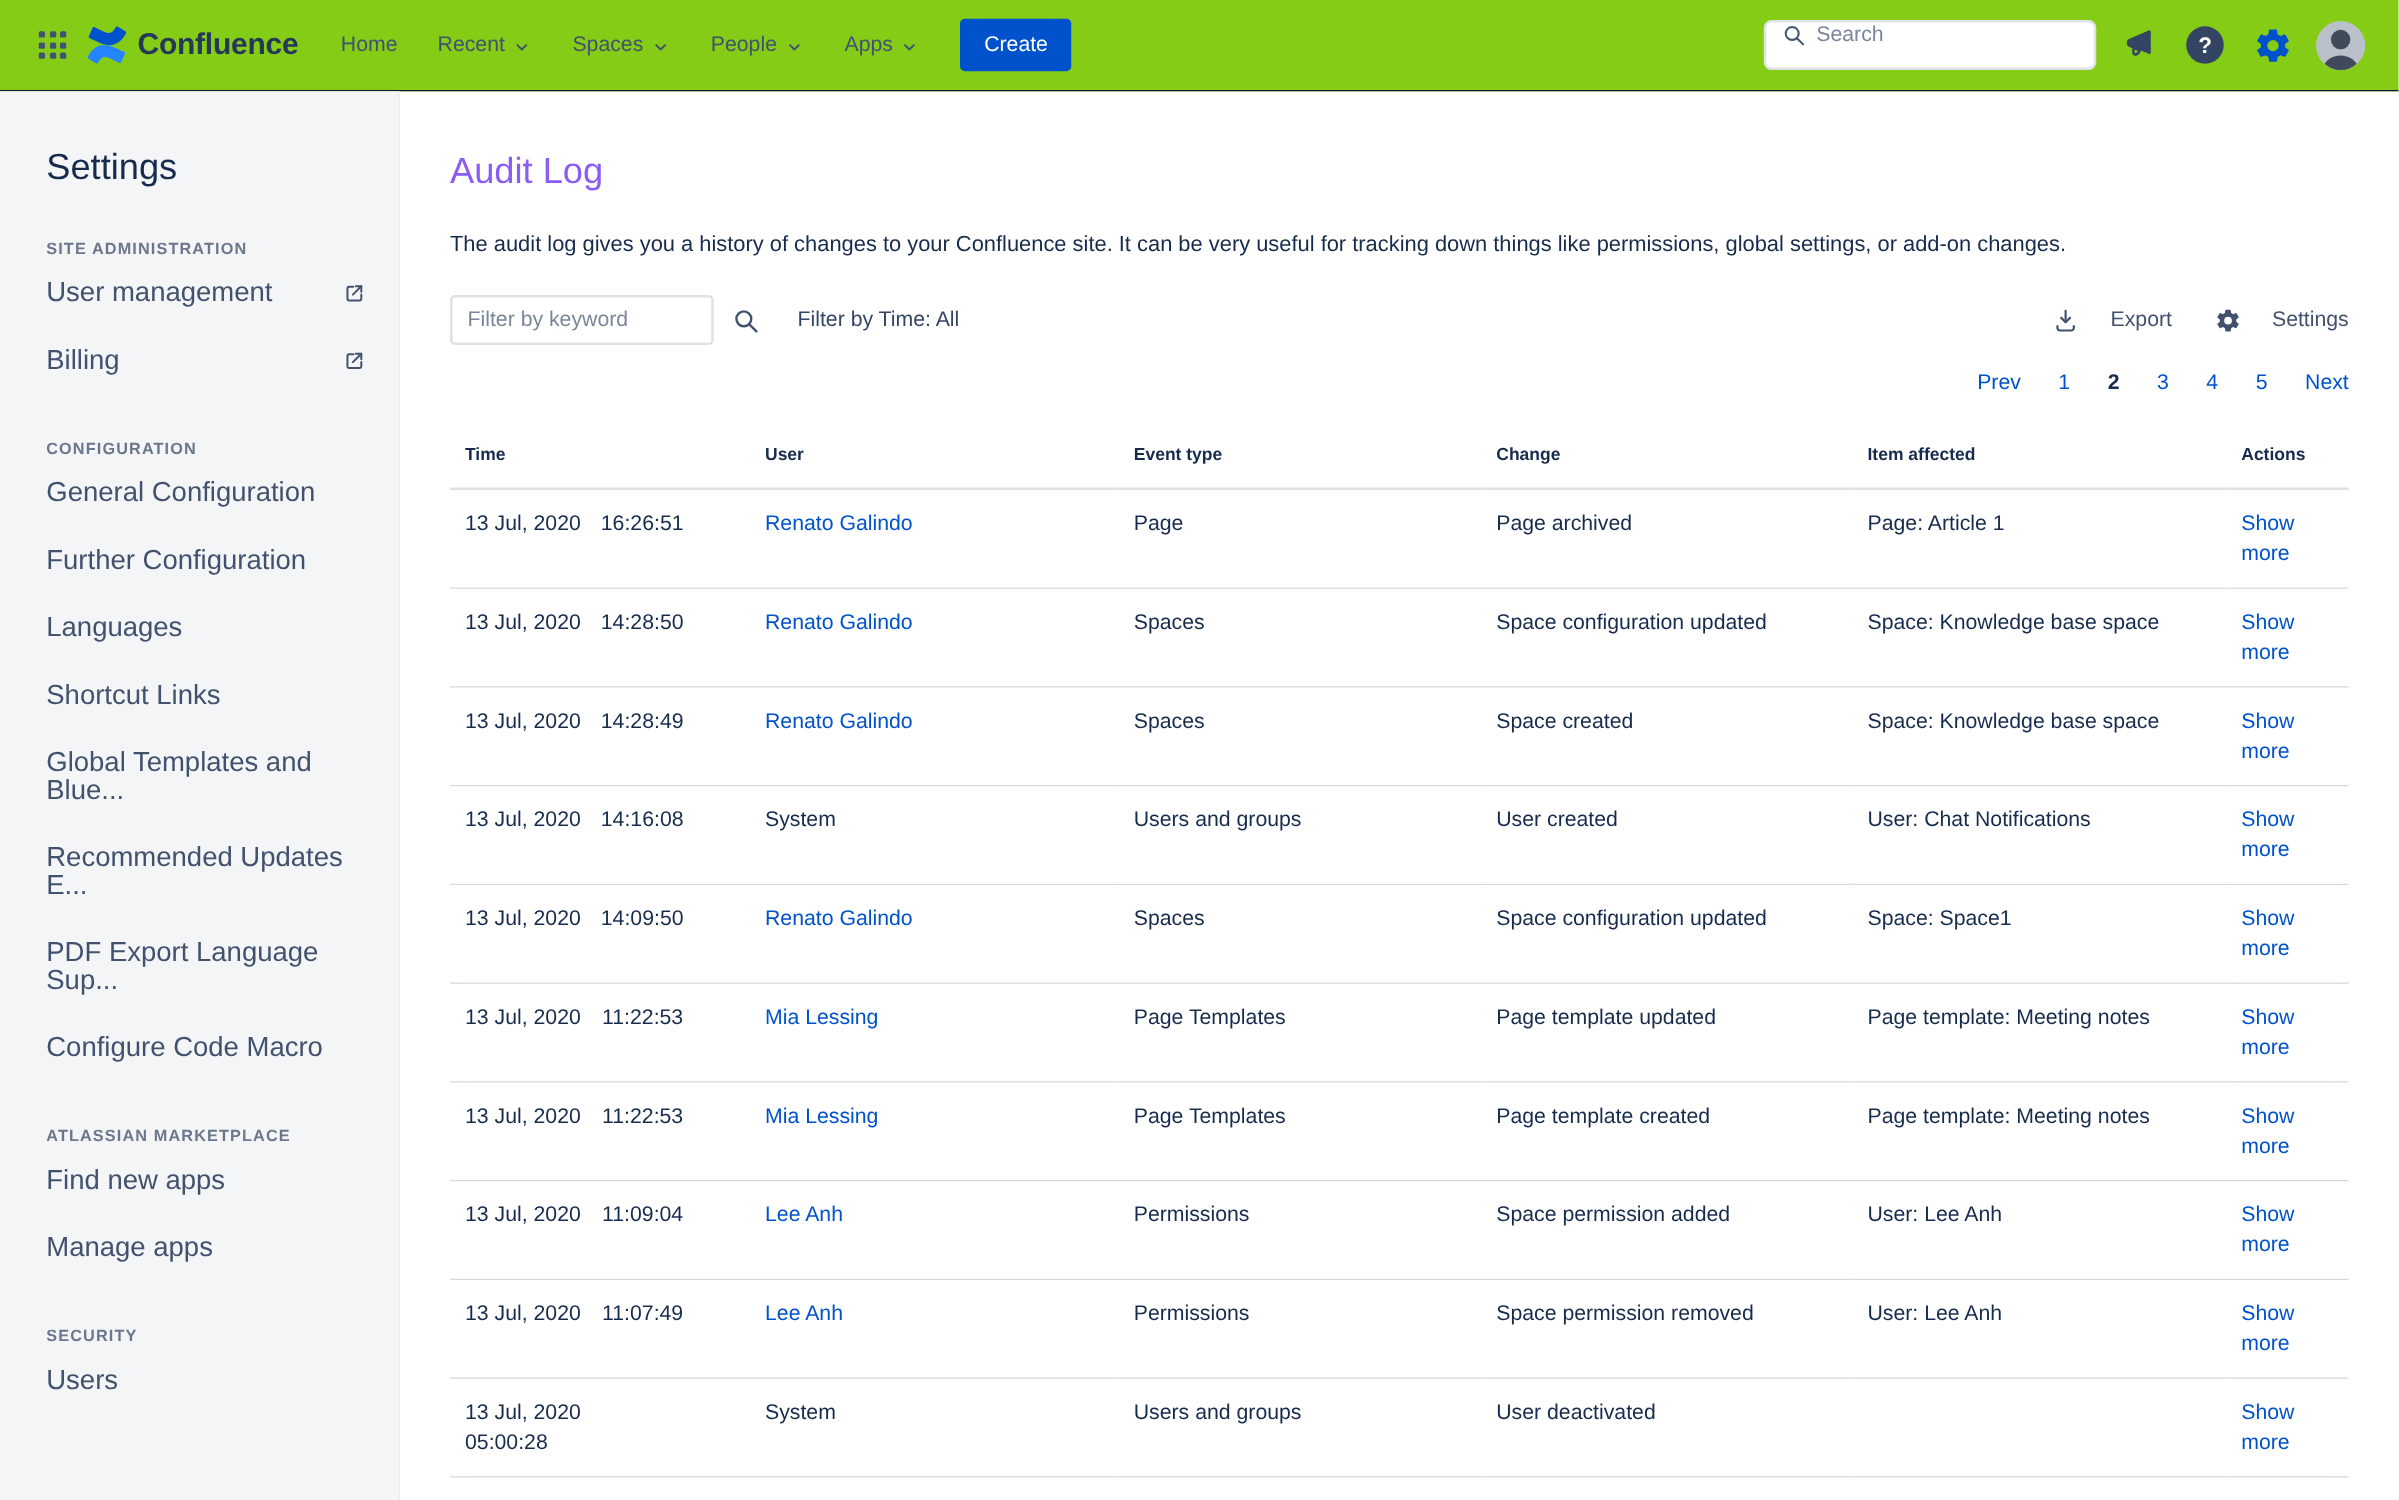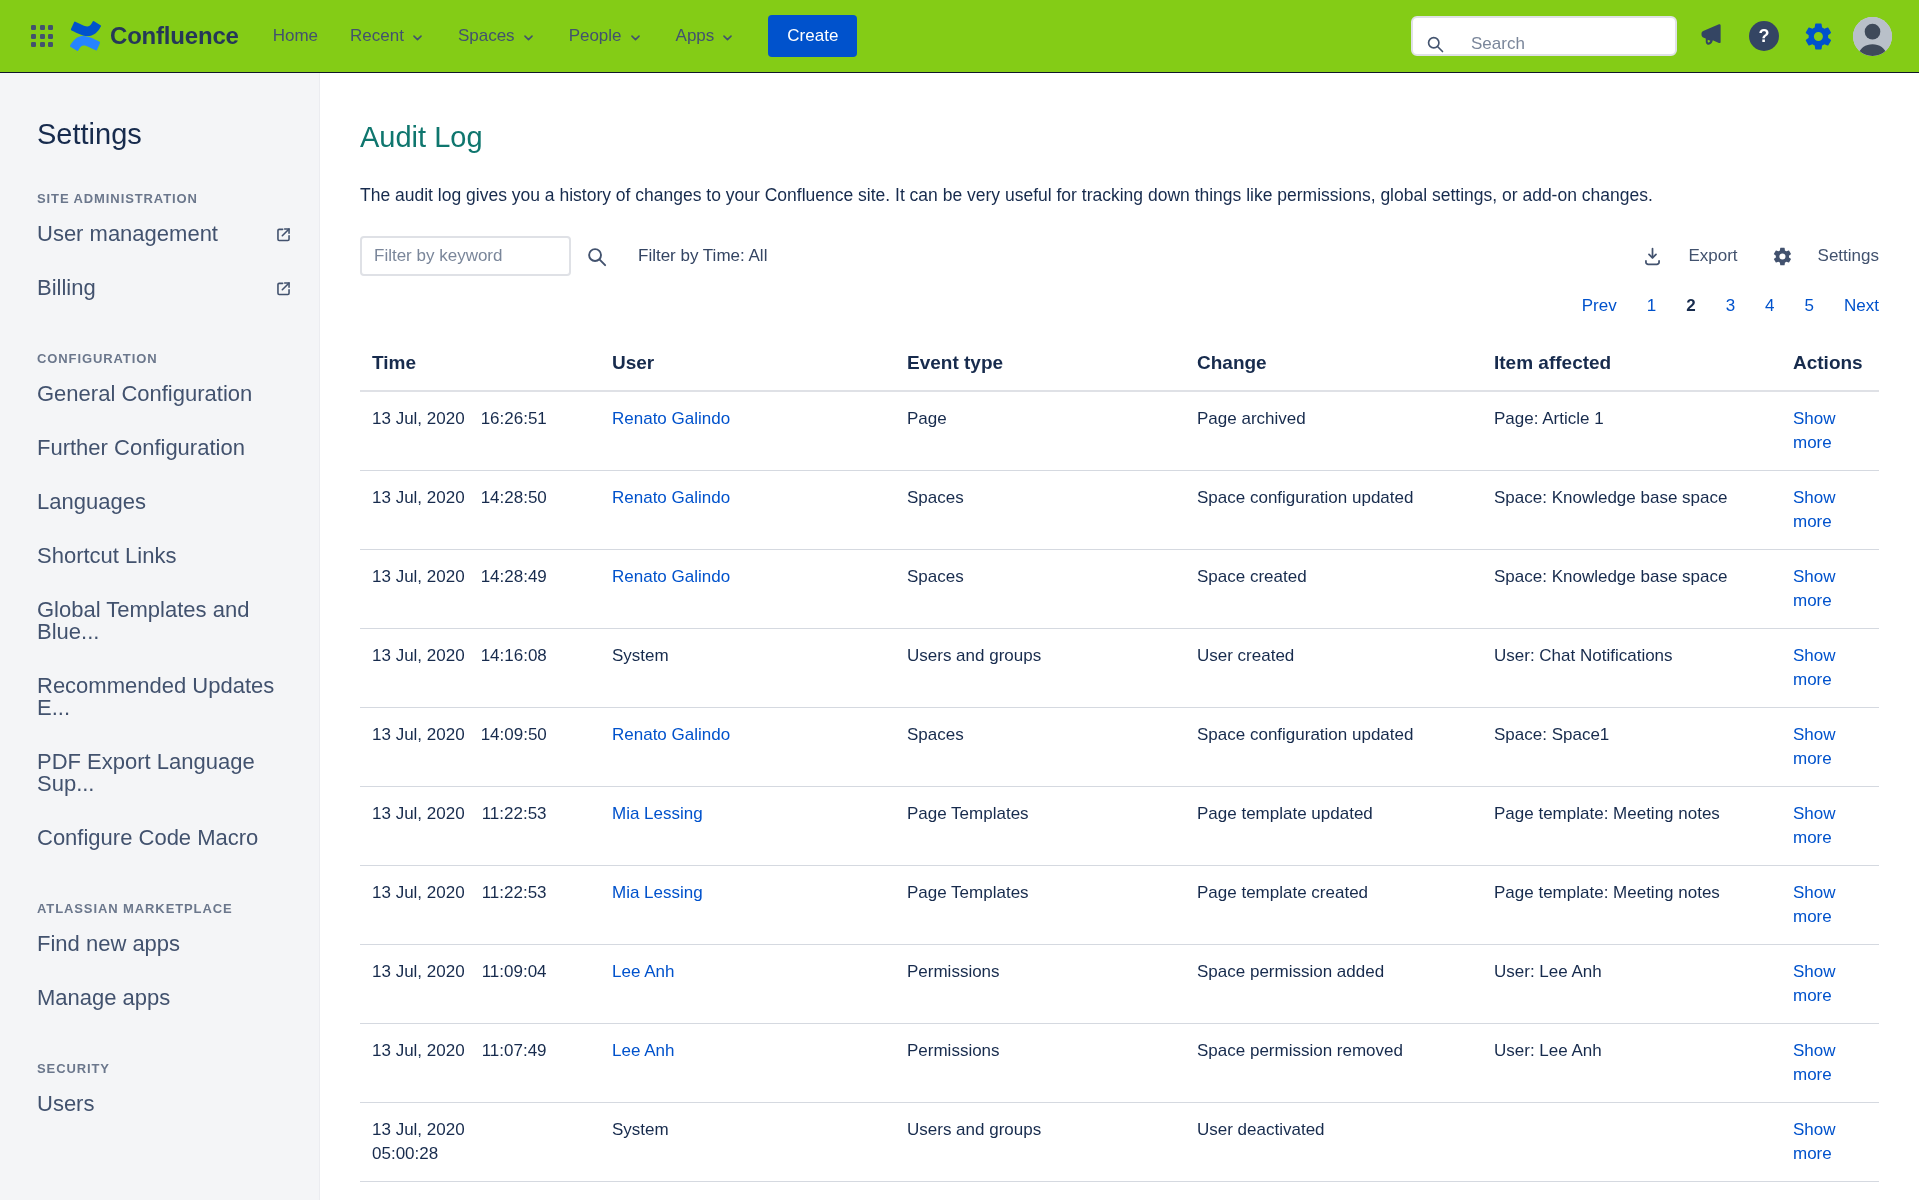--- a/index.html
+++ b/index.html
@@ -20,21 +20,21 @@
   .grid-icon i { width: 5px; height: 5px; background: #42526E; border-radius: 1.2px; }
   .logo { display: flex; align-items: center; gap: 9px; margin: 0 22px 0 8px; cursor: pointer; }
   .logo-text { font-size: 24px; font-weight: 600; color: #253858; letter-spacing: -0.2px; }
   .nav-items { display: flex; align-items: center; gap: 8px; }
   .nav-item { display: flex; align-items: center; gap: 5px; padding: 10px 12px; border-radius: 4px;
               color: #42526E; font-size: 17px; cursor: pointer; white-space: nowrap; }
   .nav-item svg { color: #42526E; margin-top: 2px; }
   .create-btn { margin-left: 20px; background: #0052CC; color: #fff; border: none; border-radius: 4px;
                 font-size: 17px; font-family: inherit; padding: 11px 19px; cursor: pointer; }
   .nav-right { display: flex; align-items: center; gap: 12px; }
-  .search-box { display: flex; align-items: flex-end; gap: 26px; width: 266px; height: 40px;
+  .search-box { display: flex; align-items: flex-start; gap: 8px; width: 266px; height: 40px;
                 border: 2px solid #DFE1E6; border-radius: 6px; padding: 0 12px; color: #44546F; background: #fff; }
   .search-box input { border: none; outline: none; flex: 1; min-width: 0; font-size: 17px;
                       font-family: inherit; color: #172B4D; background: transparent; }
   .search-box input::placeholder { color: #7A869A; }
   .icon-btn { width: 42px; height: 42px; display: flex; align-items: center; justify-content: center;
               background: none; border: none; cursor: pointer; border-radius: 50%; padding: 0; }
   .help-circle { width: 30px; height: 30px; border-radius: 50%; background: #344563; color: #fff;
                  display: flex; align-items: center; justify-content: center; font-size: 18px; font-weight: 700; }
   .avatar { width: 39px; height: 39px; border-radius: 50%; overflow: hidden; display: block; background: #C9CFD6; }
 
@@ -44,42 +44,42 @@
              padding: 44px 20px 0 37px; overflow: hidden; }
   .sidebar-title { font-size: 29px; font-weight: 500; color: #172B4D; line-height: 34px; }
   .sb-heading { margin-top: 36px; font-size: 13px; font-weight: 700; letter-spacing: 0.9px;
                 color: #6B778C; text-transform: uppercase; line-height: 16px; }
   #sidebar-sections .sb-heading:first-child { margin-top: 40px; }
   .sb-item { display: flex; align-items: center; justify-content: space-between; padding: 16px 6px 16px 0;
              color: #42526E; font-size: 22px; line-height: 22px; cursor: pointer; }
   .sb-item .ext { color: #42526E; flex: 0 0 auto; }
 
   .main { flex: 1; padding: 47px 40px 0 40px; overflow: hidden; }
-  .page-title { font-size: 29px; font-weight: 500; color: #0f766e; line-height: 34px; }
+  .page-title { font-size: 29px; font-weight: 500; color: #8b5cf6; line-height: 34px; }
   .page-desc { margin-top: 28px; font-size: 17.5px; line-height: 26px; color: #172B4D; white-space: nowrap; }
 
   .toolbar { margin-top: 28px; display: flex; align-items: center; }
   .filter-input { width: 211px; height: 40px; border: 2px solid #DFE1E6; border-radius: 4px;
                   padding: 0 12px; font-size: 17px; font-family: inherit; color: #172B4D; outline: none; }
   .filter-input::placeholder { color: #7A869A; }
   .filter-search-btn { background: none; border: none; cursor: pointer; margin-left: 14px;
                        color: #42526E; display: flex; align-items: center; }
   .time-filter { margin-left: 30px; font-size: 17px; color: #344563; cursor: pointer; }
   .toolbar-right { margin-left: auto; display: flex; align-items: center; gap: 34px; }
   .tool-btn { display: flex; align-items: center; gap: 25px; color: #42526E; font-size: 17px;
               background: none; border: none; cursor: pointer; font-family: inherit; }
 
   .pagination { margin-top: 20px; display: flex; justify-content: flex-end; align-items: center;
                 gap: 30px; font-size: 17px; }
   .pagination .page-link { color: #0052CC; cursor: pointer; }
   .pagination .page-link.current { color: #172B4D; font-weight: 700; cursor: default; }
 
   
   .audit-table { margin-top: 26px; width: 100%; border-collapse: collapse; table-layout: fixed; }
-  .audit-table th { text-align: left; font-size: 19px; font-weight: 700; color: #172B4D;
+  .audit-table th { text-align: left; font-size: 14px; font-weight: 700; color: #172B4D;
                     padding: 10px 12px 16px 12px; border-bottom: 2px solid #DFE1E6; line-height: 22px; }
   .audit-table td { font-size: 17px; color: #172B4D; padding: 15px 12px; vertical-align: top;
                     border-bottom: 1px solid #D5D9E0; line-height: 24px; overflow: hidden; }
   .audit-table a.link { color: #0052CC; cursor: pointer; }
   .t-time.inline  { margin-left: 16px; }
   .t-time.gapped  { margin-left: 17px; }
   .t-time.stacked { display: block; }
 </style>
 </head>
 <body>

